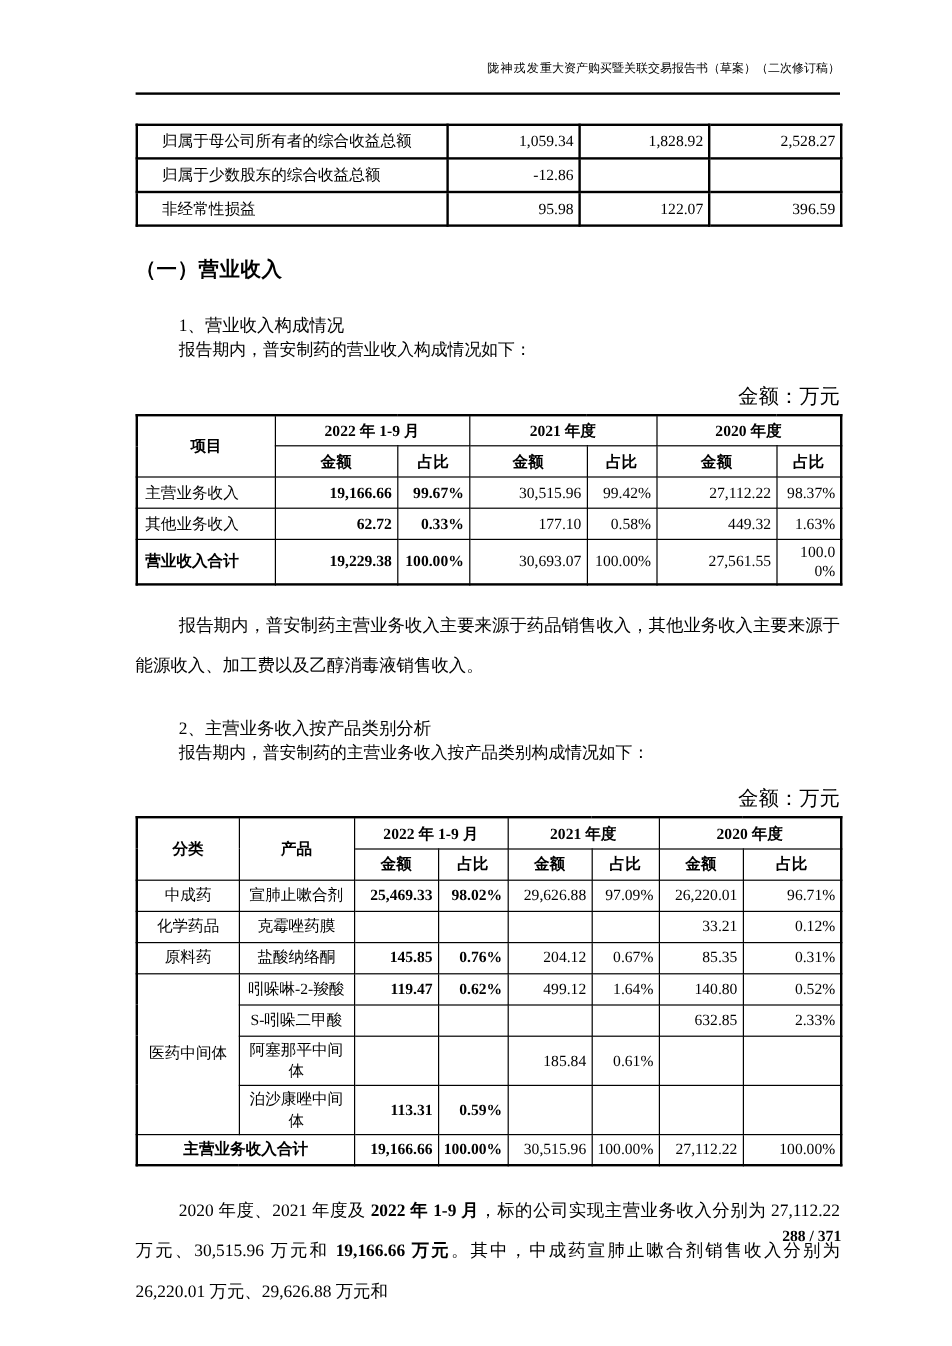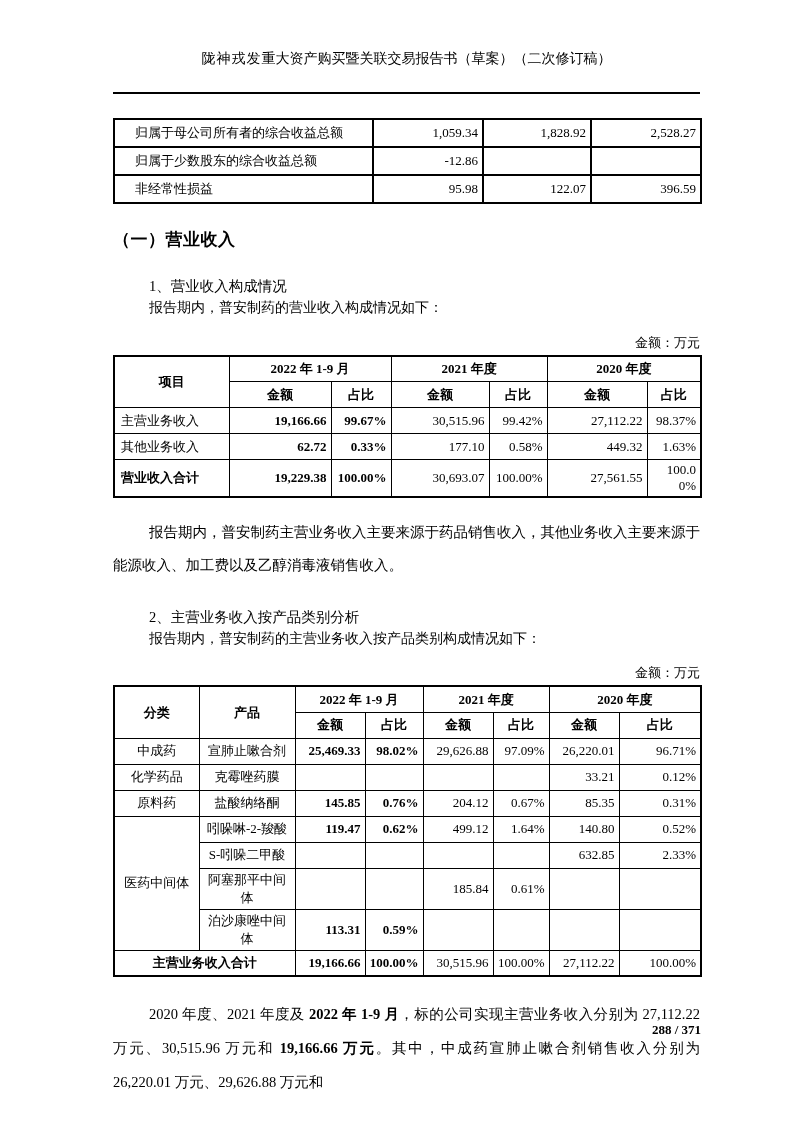--- a/index.html
+++ b/index.html
@@ -4,43 +4,43 @@
 <style>
   * { margin:0; padding:0; box-sizing:border-box; }
   html,body { background:#ffffff; }
   body { font-family:"Liberation Serif","DejaVu Serif",serif; color:#000; }
   .page {
     position:relative; width:793px; height:1122px; margin:0 auto;
     background:#fff; padding:50px 93px 0 113px; overflow:hidden;
   }
   
   .doc-header {
-    display:flex; justify-content:center; align-items:flex-end;
-    font-size:14px; padding-bottom:24px; border-bottom:2px solid #000;
+    display:flex; justify-content:flex-end; align-items:flex-end;
+    font-size:10px; padding-bottom:13px; border-bottom:2px solid #000;
   }
   .doc-header .hl { letter-spacing:1px; }
   
   table { border-collapse:collapse; table-layout:fixed; width:587px; font-size:13px; }
   td, th { word-break:break-all; vertical-align:middle; font-weight:normal; }
   .t1 { margin-top:24px; font-weight:bold; }
   .t1 td { border:2px solid #000; height:28px; padding:2px 4px; }
   .t1 .lbl { text-align:left; padding-left:20px; line-height:1.45; }
   .t1 .num { text-align:right; padding-right:4px; }
   .t2, .t3 { border:2px solid #000; }
   .t2 td, .t2 th, .t3 td, .t3 th { border:1px solid #000; height:26px; padding:2px 4px; }
   .t2 th, .t3 th { font-weight:bold; text-align:center; }
   .t2 .lbl { text-align:left; padding-left:6px; }
   .num { text-align:right; padding-right:7px; }
   .ctr { text-align:center; }
   .b { font-weight:bold; }
   
   .sec-heading { margin-top:24px; font-size:17px; font-weight:bold; letter-spacing:0.5px; }
   .sub-title { margin-top:26px; text-indent:36px; font-size:14.5px; }
   .para { text-indent:36px; font-size:14px; line-height:1.7; }
-  .unit { margin-top:14px; margin-bottom:3px; text-align:right; font-size:13px;font-family:Liberation Mono, monospace; }
+  .unit { margin-top:14px; margin-bottom:3px; text-align:right; font-size:17px;font-family:Liberation Mono, monospace; }
   .note-para { margin-top:18px; text-indent:36px; font-size:14.5px; line-height:2.25; text-align:justify; }
   .closing { margin-top:20px; text-indent:36px; font-size:14.5px; line-height:2.35; text-align:justify; }
   .page-num { position:absolute; top:1022px; right:92px; font-size:13px; font-weight:bold; }
 </style>
 </head>
 <body>
 
 <div class="page">
 
   <div class="doc-header">

